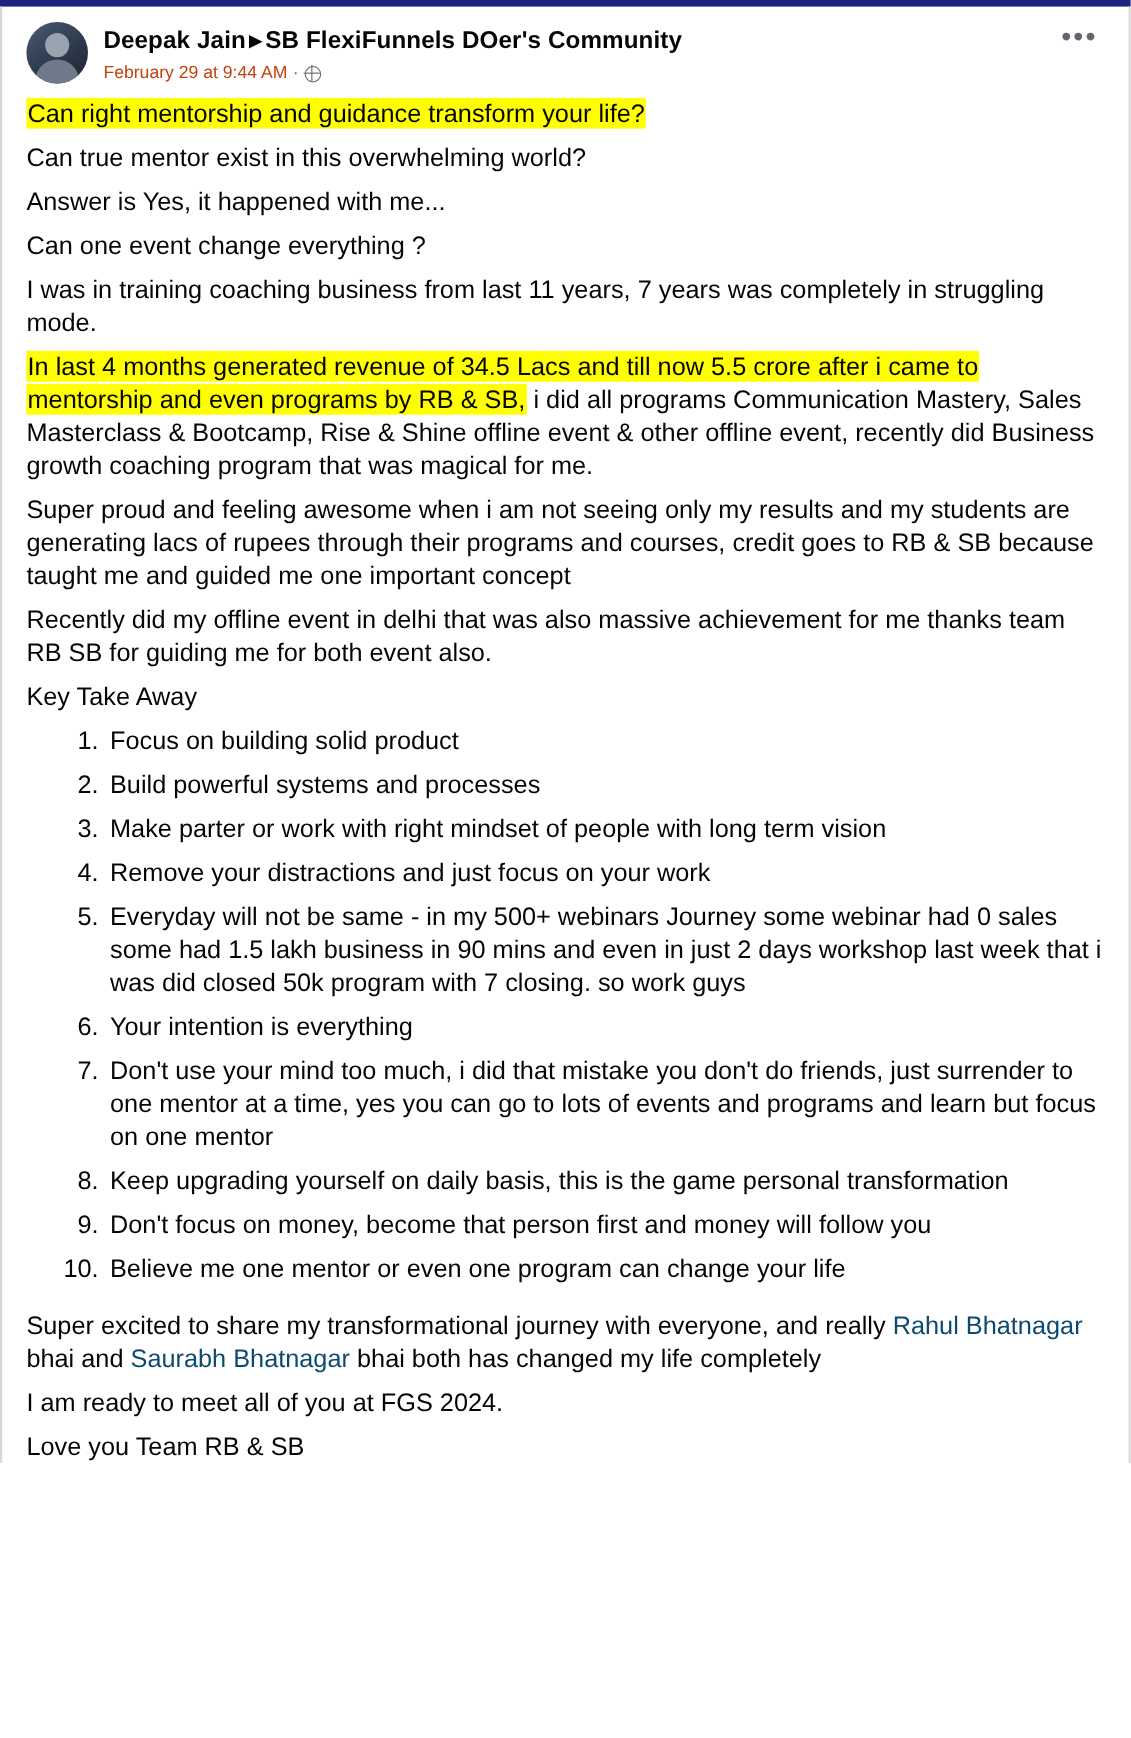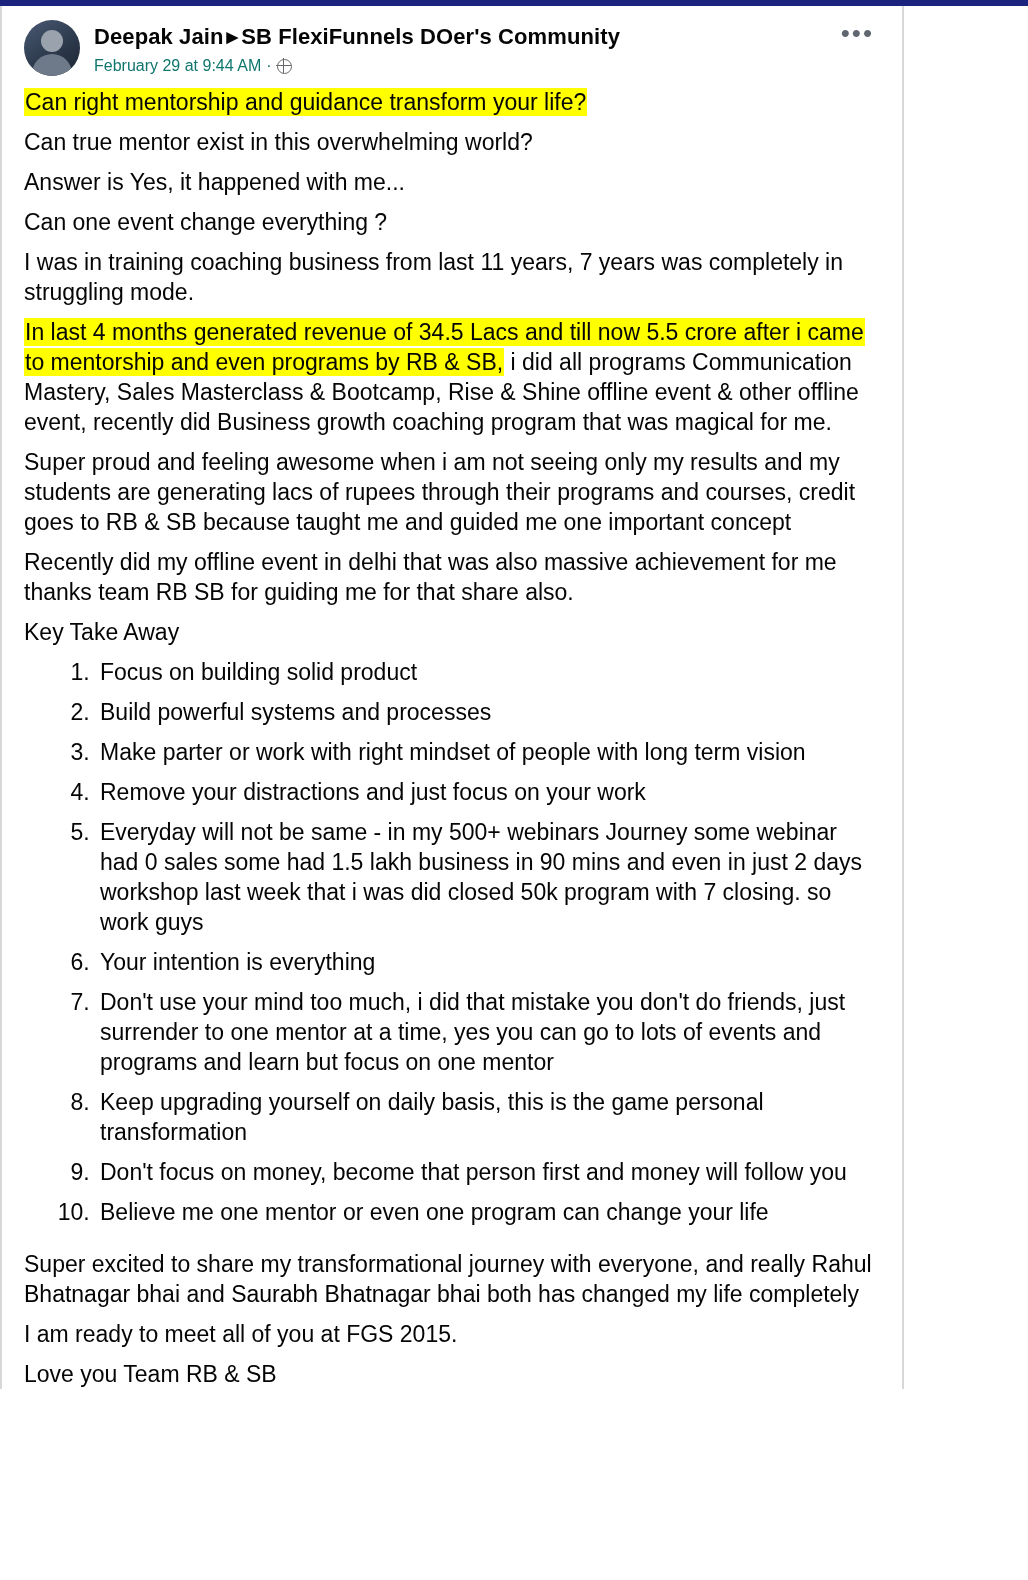--- a/index.html
+++ b/index.html
@@ -17,21 +17,21 @@
   }
   .top-bar {
     height: 6px;
     background: #1a237e;
     width: 100%;
   }
   .page {
     border-left: 2px solid #d8d8d8;
     border-right: 2px solid #d8d8d8;
     box-sizing: border-box;
-    width: 904px;
+    width: 1028px;
     padding: 0 22px 0 22px;
   }
   .post-header {
     display: flex;
     align-items: flex-start;
     padding: 14px 0 4px 0;
     position: relative;
   }
   .avatar {
     width: 56px;
@@ -72,21 +72,21 @@
     line-height: 26px;
     letter-spacing: 0.1px;
   }
   .name-line .arrow {
     font-size: 15px;
     vertical-align: 2px;
     padding: 0 3px;
   }
   .meta-line {
     font-size: 16px;
-    color: #0f766e;
+    color: #c2410c;
     line-height: 22px;
     margin-top: 5px;
     display: flex;
     align-items: center;
     gap: 5px;
   }
   .globe {
     display: inline-block;
     width: 15px;
     height: 15px;
@@ -141,21 +141,21 @@
   ol.takeaways {
     margin: 2px 0 22px 0;
     padding-left: 72px;
   }
   ol.takeaways li {
     margin-bottom: 10px;
     padding-left: 4px;
     line-height: 30px;
   }
   .mention {
-    color: #000000;
+    color: #0c4a6e;
     cursor: pointer;
   }
   .clipped {
     margin-bottom: 0;
   }
 </style>
 </head>
 <body>
 
 <div class="top-bar"></div>
@@ -189,37 +189,37 @@
 
     <p>I was in training coaching business from last 11 years, 7 years was completely in struggling mode.</p>
 
 
     <p><span class="hl">In last 4 months generated revenue of 34.5 Lacs and till now 5.5 crore after i came to mentorship and even programs by RB &amp; SB,</span><span> i did all programs Communication Mastery, Sales Masterclass &amp; Bootcamp, Rise &amp; Shine offline event &amp; other offline event, recently did Business growth coaching program that was magical for me.</span></p>
 
     <p>Super proud and feeling awesome when i am not seeing only my results and my students are generating lacs of rupees through their programs and courses, credit goes to RB &amp; SB because taught me and guided me one important concept</p>
 
 
 
-    <p>Recently did my offline event in delhi that was also massive achievement for me thanks team RB SB for guiding me for that share also.</p>
+    <p>Recently did my offline event in delhi that was also massive achievement for me thanks team RB SB for guiding me for both event also.</p>
 
     <p>Key Take Away</p>
 
     <ol class="takeaways">
       <li>Focus on building solid product</li>
       <li>Build powerful systems and processes</li>
       <li>Make parter or work with right mindset of people with long term vision</li>
       <li>Remove your distractions and just focus on your work</li>
       <li>Everyday will not be same - in my 500+ webinars Journey some webinar had 0 sales some had 1.5 lakh business in 90 mins and even in just 2 days workshop last week that i was did closed 50k program with 7 closing. so work guys</li>
       <li>Your intention is everything</li>
       <li>Don't use your mind too much, i did that mistake you don't do friends, just surrender to one mentor at a time, yes you can go to lots of events and programs and learn but focus on one mentor</li>
       <li>Keep upgrading yourself on daily basis, this is the game personal transformation</li>
       <li>Don't focus on money, become that person first and money will follow you</li>
       <li>Believe me one mentor or even one program can change your life</li>
     </ol>
 
     <p><span>Super excited to share my transformational journey with everyone, and really </span><span class="mention">Rahul Bhatnagar</span><span> bhai and </span><span class="mention">Saurabh Bhatnagar</span><span> bhai both has changed my life completely</span></p>
 
-    <p>I am ready to meet all of you at FGS 2015.</p>
+    <p>I am ready to meet all of you at FGS 2024.</p>
 
     <p class="clipped">Love you Team RB &amp; SB</p>
 
   </div>
 </div>
 
 </body></html>

